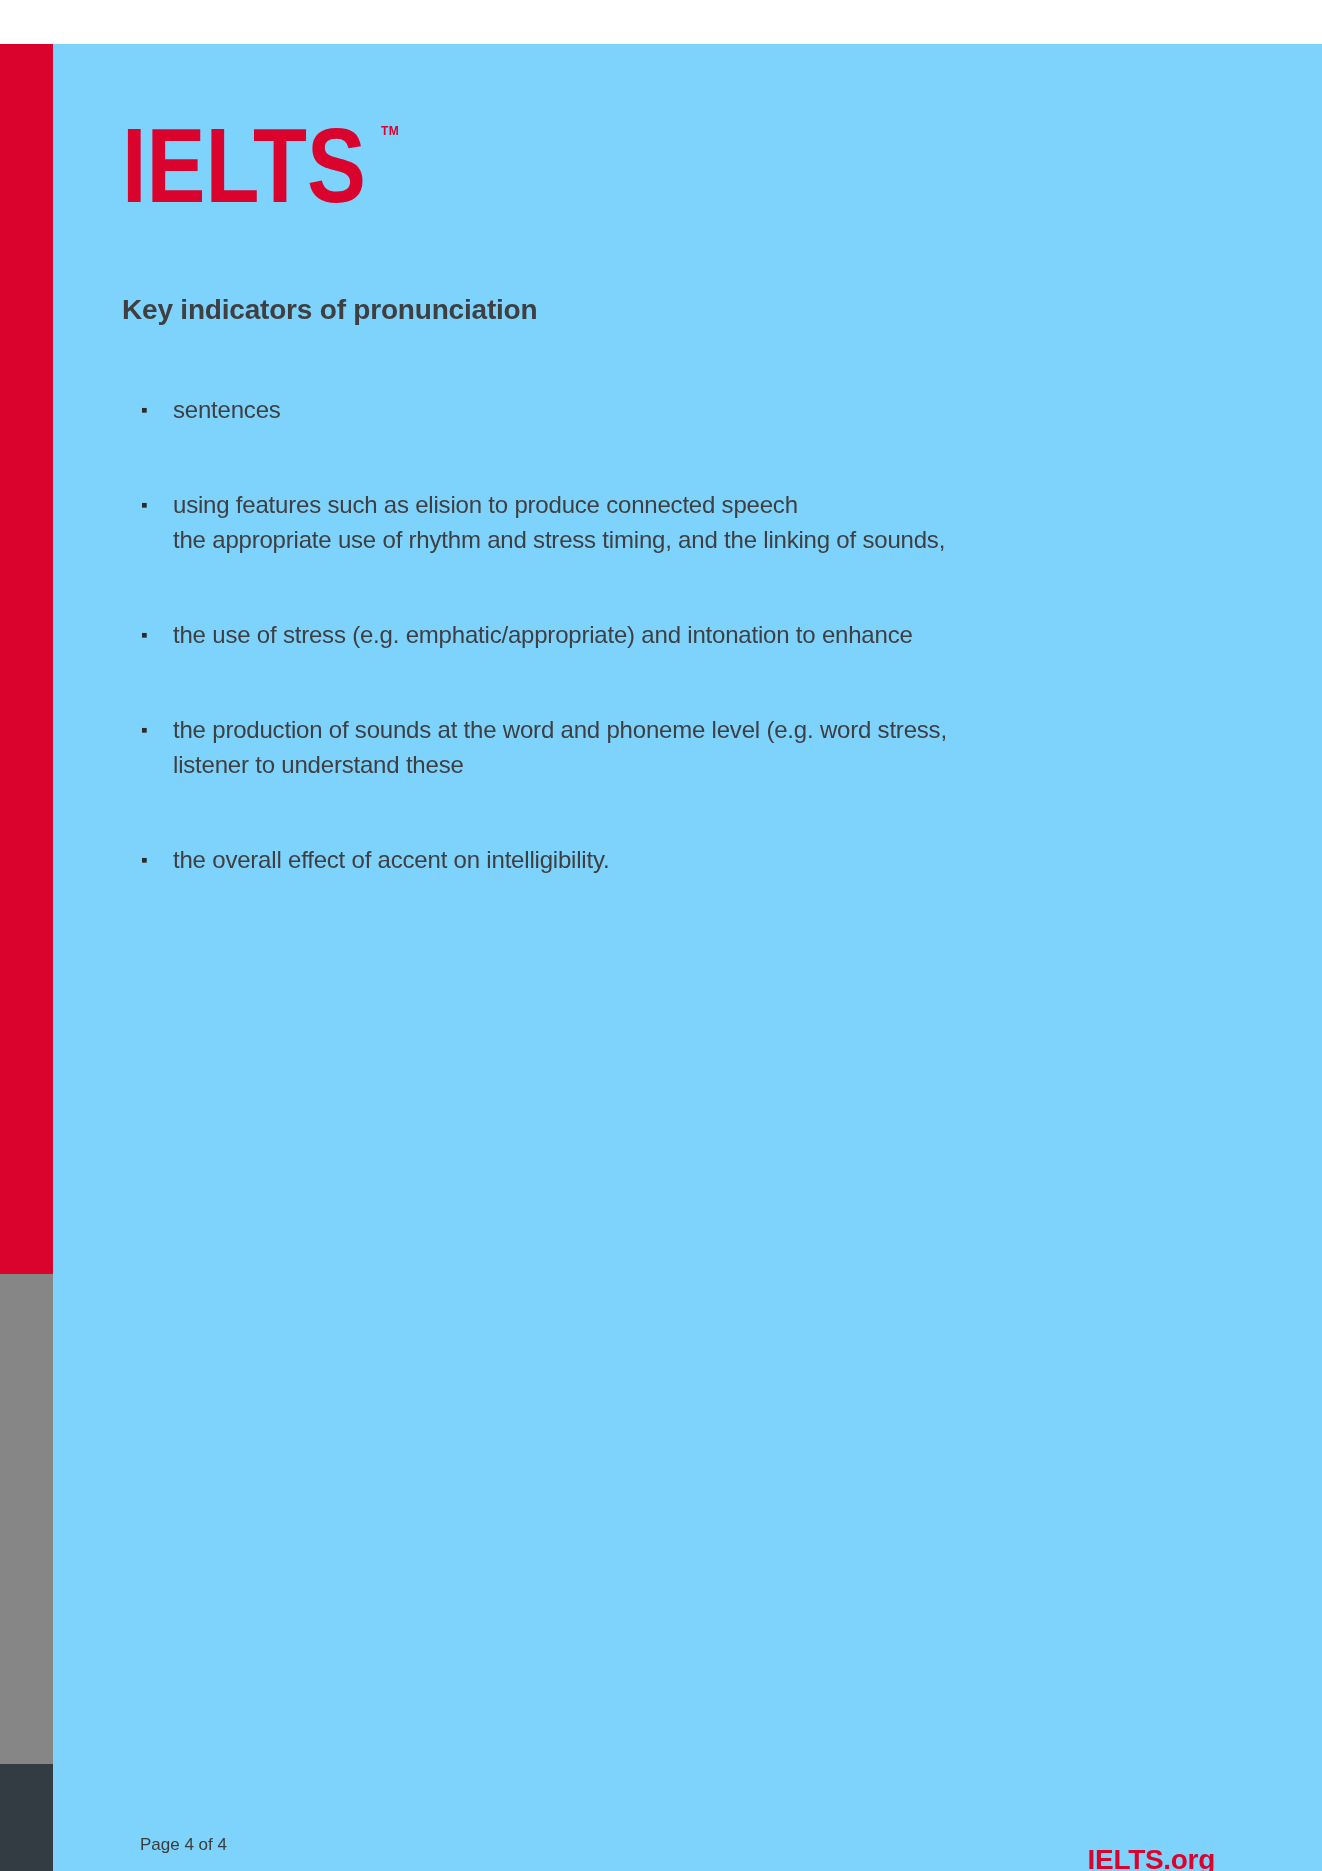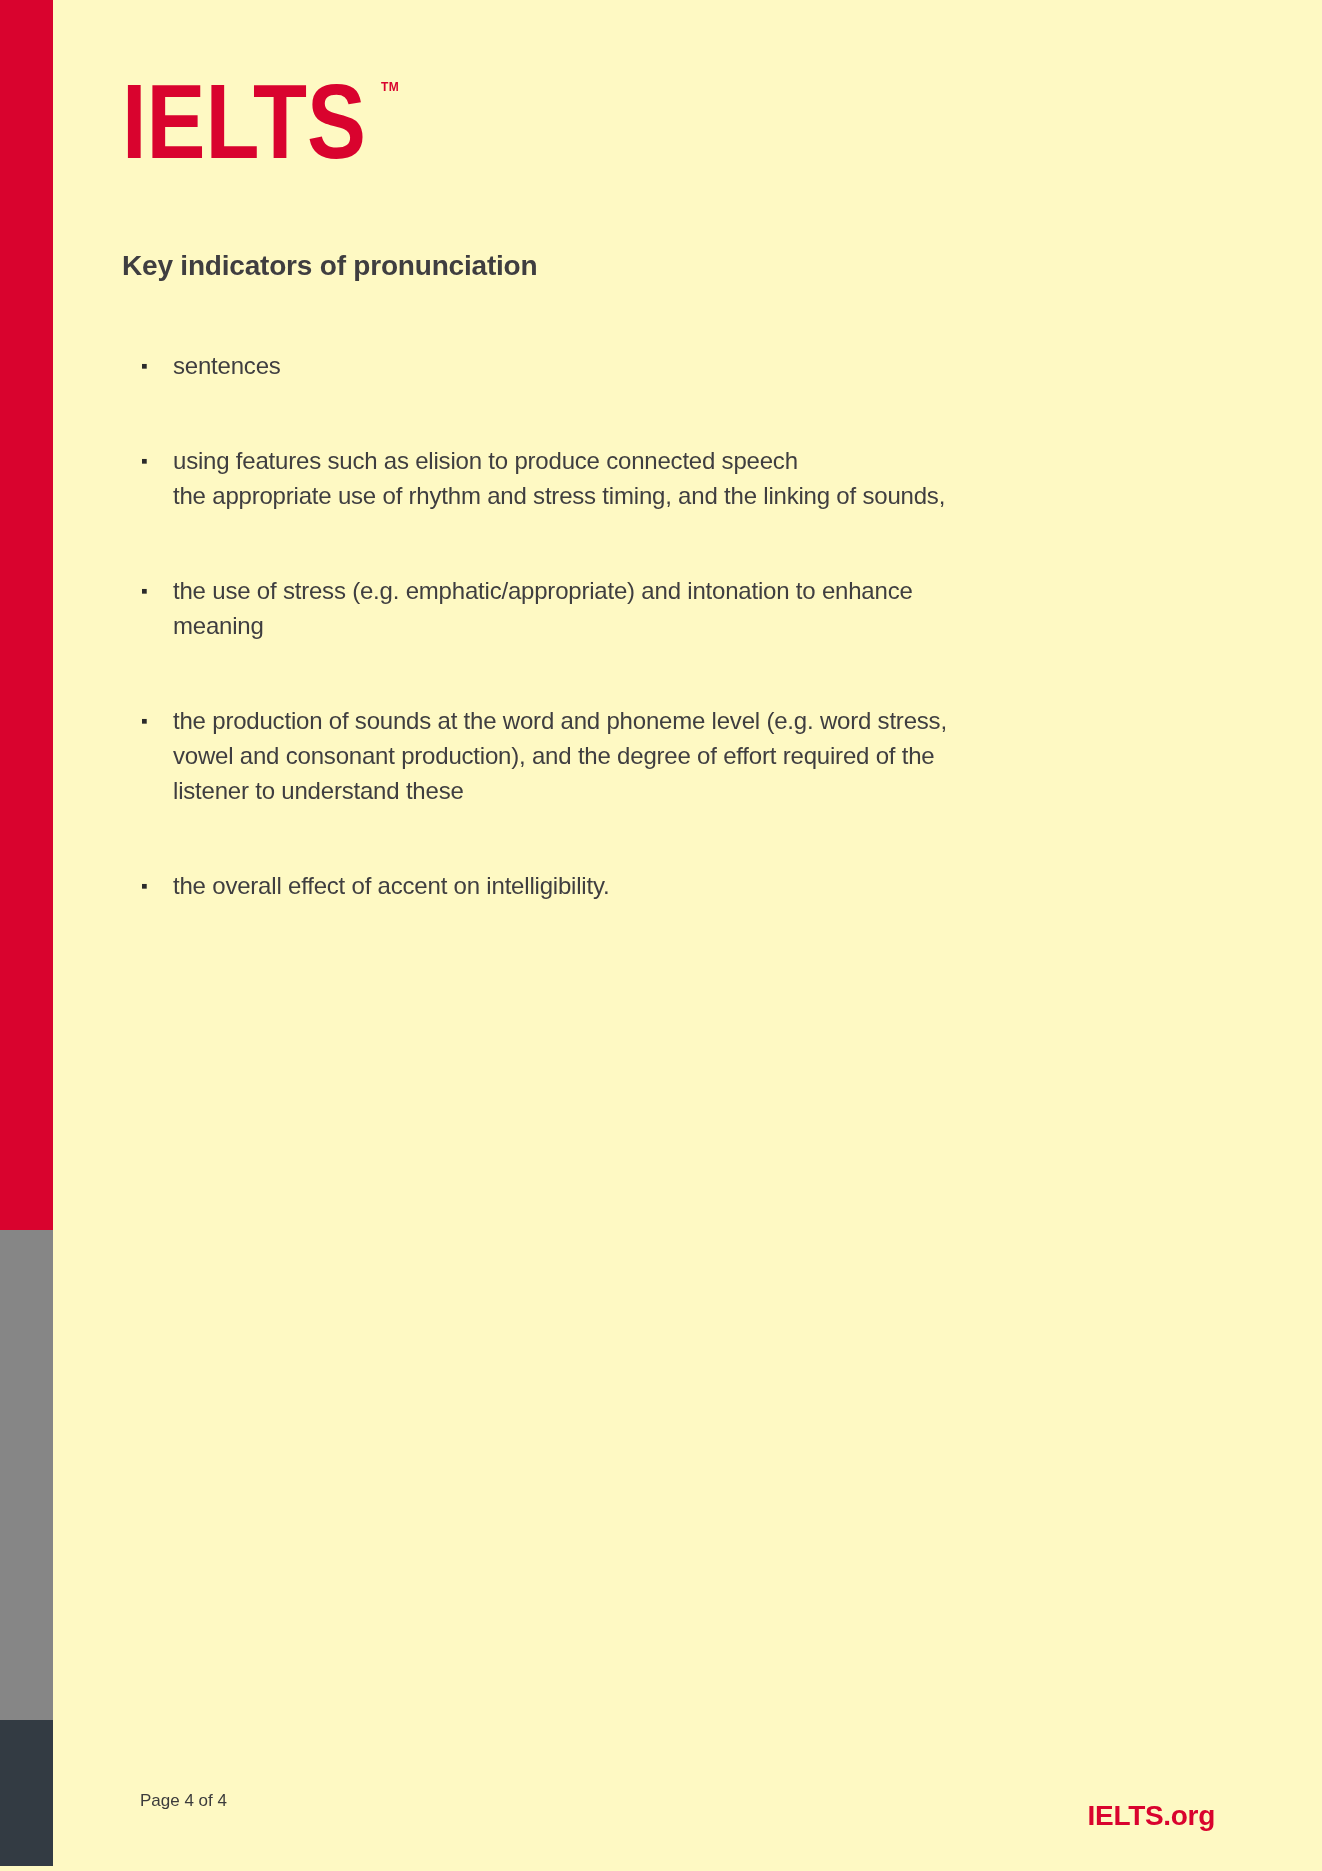--- a/index.html
+++ b/index.html
@@ -4,21 +4,22 @@
 <style>
   * { margin: 0; padding: 0; box-sizing: border-box; }
   html, body { background: #ffffff; }
   body {
     font-family: "Liberation Sans", "DejaVu Sans", sans-serif;
     width: 1322px; height: 1871px;
     position: relative; overflow: hidden;
   }
   .page {
     position: absolute; inset: 0;
-    background: #fef9c3;
+    background: #7dd3fc;
+    margin-top: 44px;
   }
   
   .accent-bar {
     position: absolute; left: 0; top: 0;
     width: 53px; height: 1871px;
     display: flex; flex-direction: column;
   }
   .bar-red   { height: 1230px; background: var(--brand_red); }
   .bar-gray  { height: 490px;  background: var(--bar_gray); }
   .bar-dark  { height: 146px;  background: var(--bar_dark); }
@@ -104,26 +105,24 @@
       <span class="line">sentences</span>
     </li>
     <li>
       <span class="marker">▪</span>
       <span class="line">using features such as elision to produce connected speech</span>
       <span class="line">the appropriate use of rhythm and stress timing, and the linking of sounds,</span>
     </li>
     <li>
       <span class="marker">▪</span>
       <span class="line">the use of stress (e.g. emphatic/appropriate) and intonation to enhance</span>
-      <span class="line">meaning</span>
     </li>
     <li>
       <span class="marker">▪</span>
       <span class="line">the production of sounds at the word and phoneme level (e.g. word stress,</span>
-      <span class="line">vowel and consonant production), and the degree of effort required of the</span>
       <span class="line">listener to understand these</span>
     </li>
     <li>
       <span class="marker">▪</span>
       <span class="line">the overall effect of accent on intelligibility.</span>
     </li>
   </ul>
 
   <footer>
     <div class="footer-page-label">Page 4 of 4</div>

